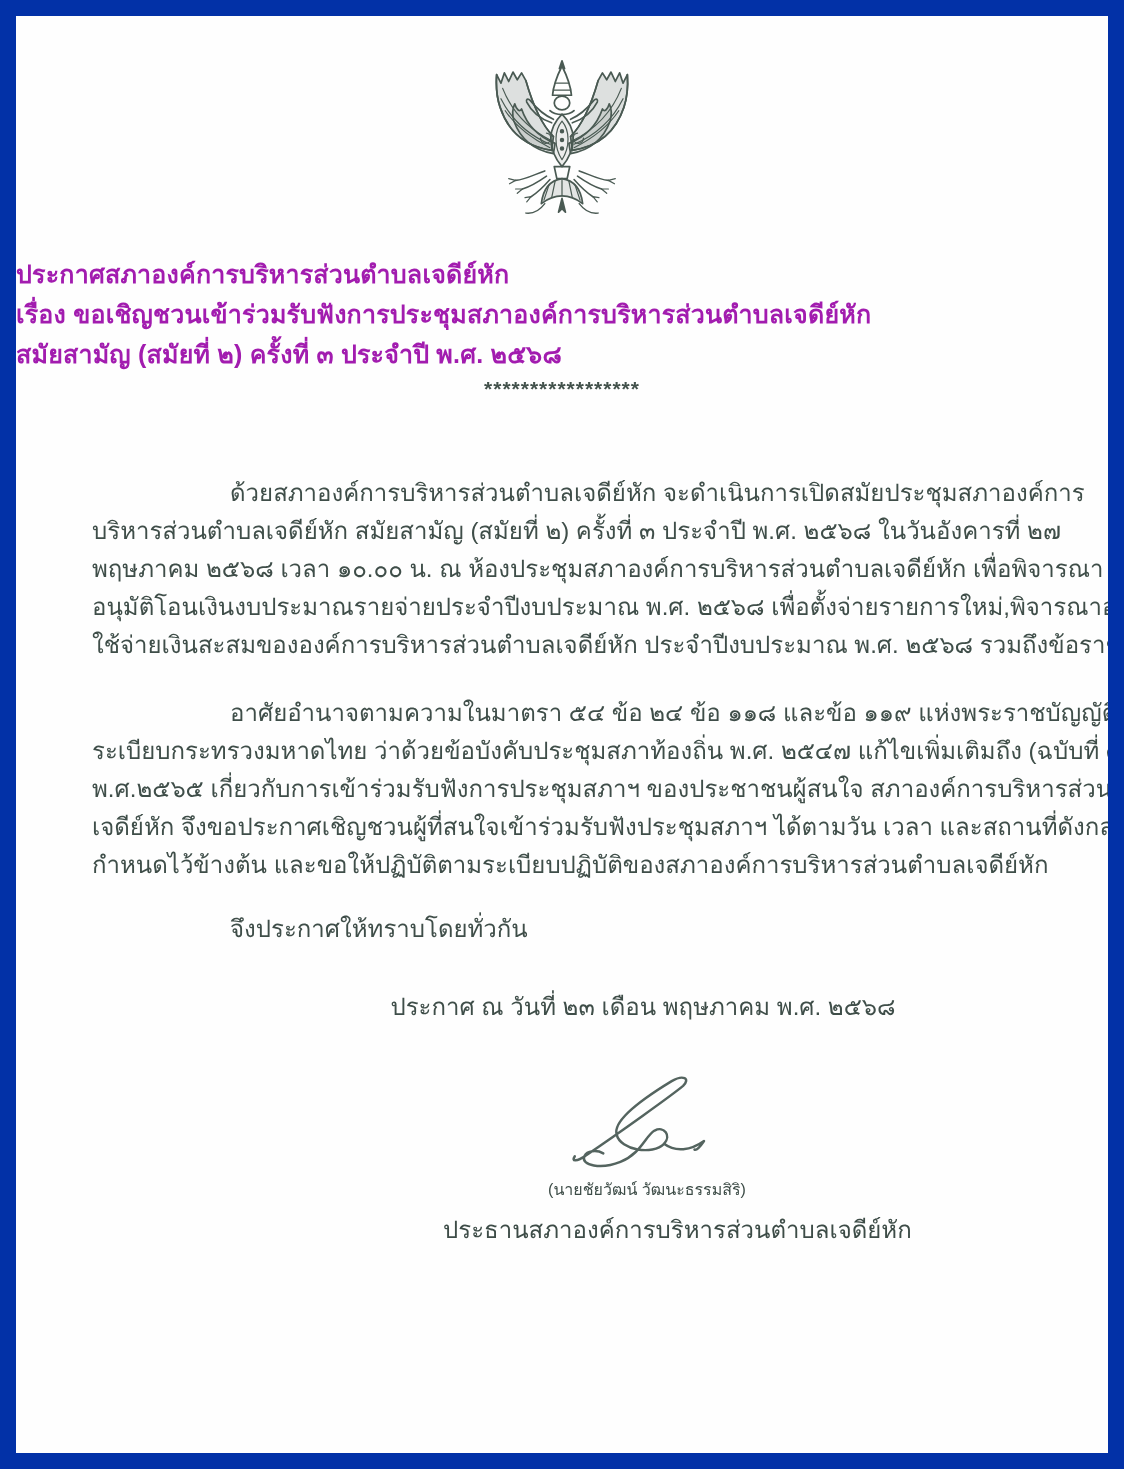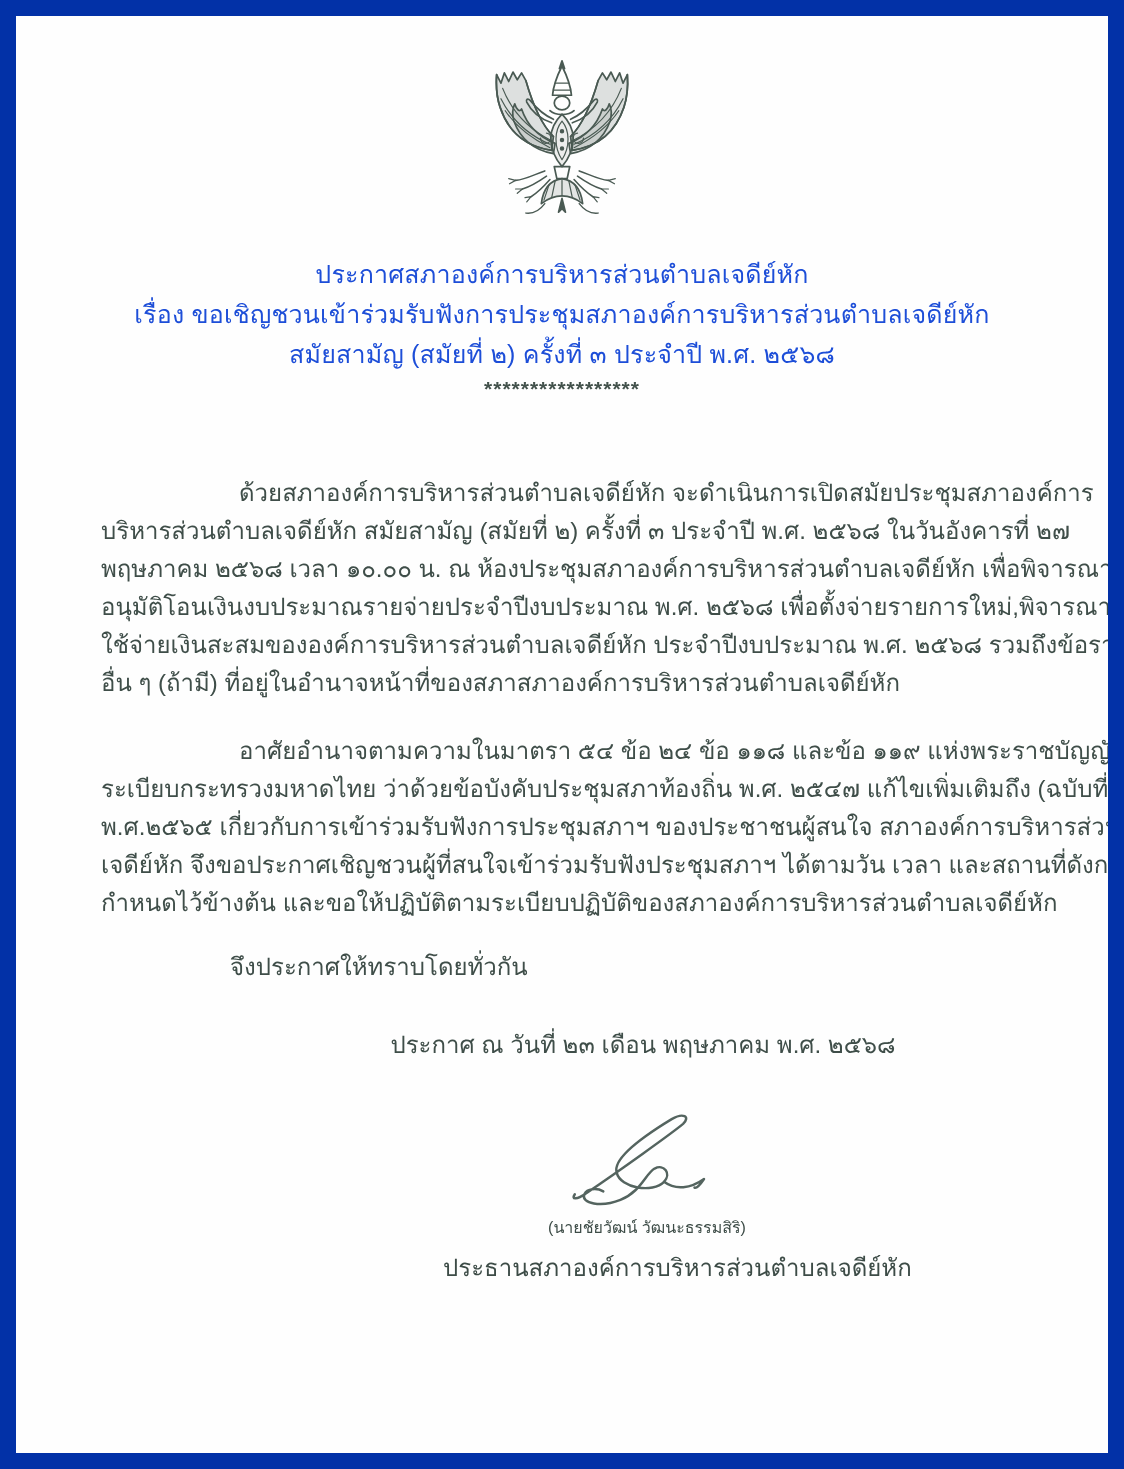--- a/index.html
+++ b/index.html
@@ -15,43 +15,43 @@
     background:#fefefe;
     color:#3d4c47;
     overflow:hidden;
   }
   .emblem{
     display:block;
     margin:38px auto 4px auto;
     width:172px;height:196px;
   }
   .titles{
-    text-align:center;
+    text-align:left;
     font-size:25px;
-    font-weight:normal;
+    font-weight:bold;
     line-height:40px;
-    color:#1d4ed8;
+    color:#a21caf;
     letter-spacing:.2px;
   }
   .divider{
     text-align:center;
     font-size:21px;
     font-weight:bold;
     letter-spacing:1px;
     line-height:26px;
     margin-top:2px;
     color:#43524c;
   }
   .bodytext{
     margin:72px 70px 0 76px;
     font-size:24px;
     line-height:38px;
     color:#3f4e49;
   }
-  .para{margin:9px;}
+  .para{margin:0;text-align:right;}
   .para + .para{margin-top:30px;}
   .bline{white-space:nowrap;}
   .bline.first{text-indent:138px;}
   .closing{
     margin-top:26px;
     text-indent:138px;
   }
   .dateline{
     margin-top:40px;
     text-align:center;
@@ -122,21 +122,20 @@
     </div>
     <div class="divider">*****************</div>
 
     <div class="bodytext">
       <div class="para">
         <div class="bline first">ด้วยสภาองค์การบริหารส่วนตำบลเจดีย์หัก  จะดำเนินการเปิดสมัยประชุมสภาองค์การ</div>
         <div class="bline">บริหารส่วนตำบลเจดีย์หัก สมัยสามัญ (สมัยที่ ๒) ครั้งที่ ๓ ประจำปี พ.ศ. ๒๕๖๘ ในวันอังคารที่ ๒๗</div>
         <div class="bline">พฤษภาคม ๒๕๖๘ เวลา ๑๐.๐๐ น.  ณ  ห้องประชุมสภาองค์การบริหารส่วนตำบลเจดีย์หัก  เพื่อพิจารณา</div>
         <div class="bline">อนุมัติโอนเงินงบประมาณรายจ่ายประจำปีงบประมาณ พ.ศ. ๒๕๖๘ เพื่อตั้งจ่ายรายการใหม่,พิจารณาอนุมัติ</div>
         <div class="bline">ใช้จ่ายเงินสะสมขององค์การบริหารส่วนตำบลเจดีย์หัก ประจำปีงบประมาณ พ.ศ. ๒๕๖๘  รวมถึงข้อราชการ</div>
-        <div class="bline">อื่น ๆ (ถ้ามี) ที่อยู่ในอำนาจหน้าที่ของสภาสภาองค์การบริหารส่วนตำบลเจดีย์หัก</div>
       </div>
       <div class="para">
         <div class="bline first">อาศัยอำนาจตามความในมาตรา ๕๔ ข้อ ๒๔ ข้อ ๑๑๘ และข้อ ๑๑๙  แห่งพระราชบัญญัติ</div>
         <div class="bline">ระเบียบกระทรวงมหาดไทย  ว่าด้วยข้อบังคับประชุมสภาท้องถิ่น พ.ศ. ๒๕๔๗ แก้ไขเพิ่มเติมถึง (ฉบับที่ ๓)</div>
         <div class="bline">พ.ศ.๒๕๖๕  เกี่ยวกับการเข้าร่วมรับฟังการประชุมสภาฯ ของประชาชนผู้สนใจ สภาองค์การบริหารส่วนตำบล</div>
         <div class="bline">เจดีย์หัก  จึงขอประกาศเชิญชวนผู้ที่สนใจเข้าร่วมรับฟังประชุมสภาฯ  ได้ตามวัน  เวลา  และสถานที่ดังกล่าวที่</div>
         <div class="bline">กำหนดไว้ข้างต้น และขอให้ปฏิบัติตามระเบียบปฏิบัติของสภาองค์การบริหารส่วนตำบลเจดีย์หัก</div>
       </div>
       <div class="closing">จึงประกาศให้ทราบโดยทั่วกัน</div>
       <div class="dateline">ประกาศ ณ  วันที่ ๒๓  เดือน  พฤษภาคม   พ.ศ. ๒๕๖๘</div>

